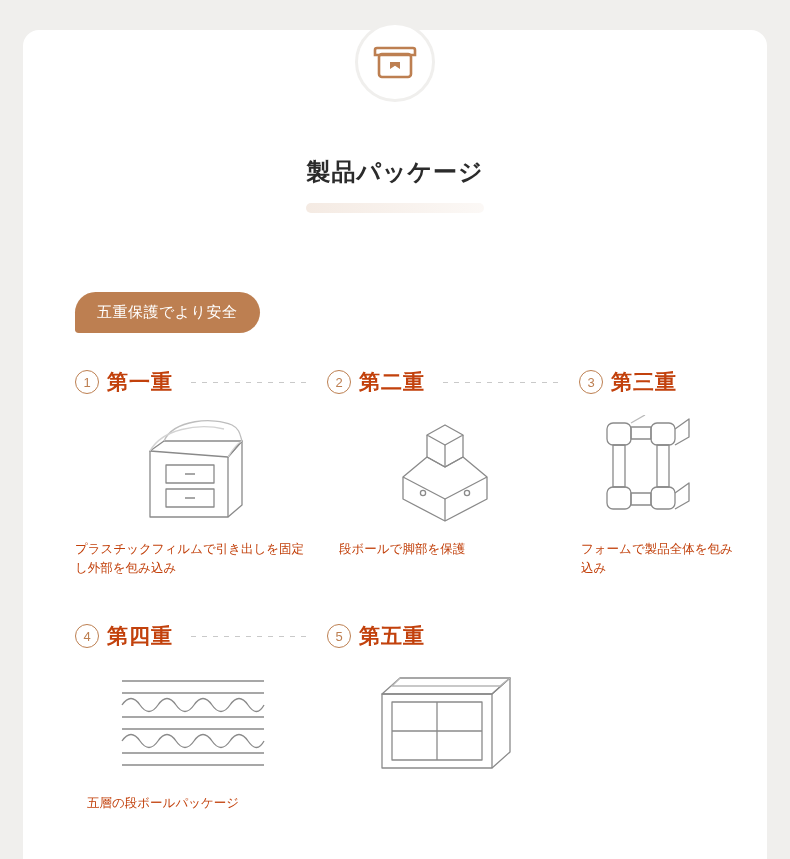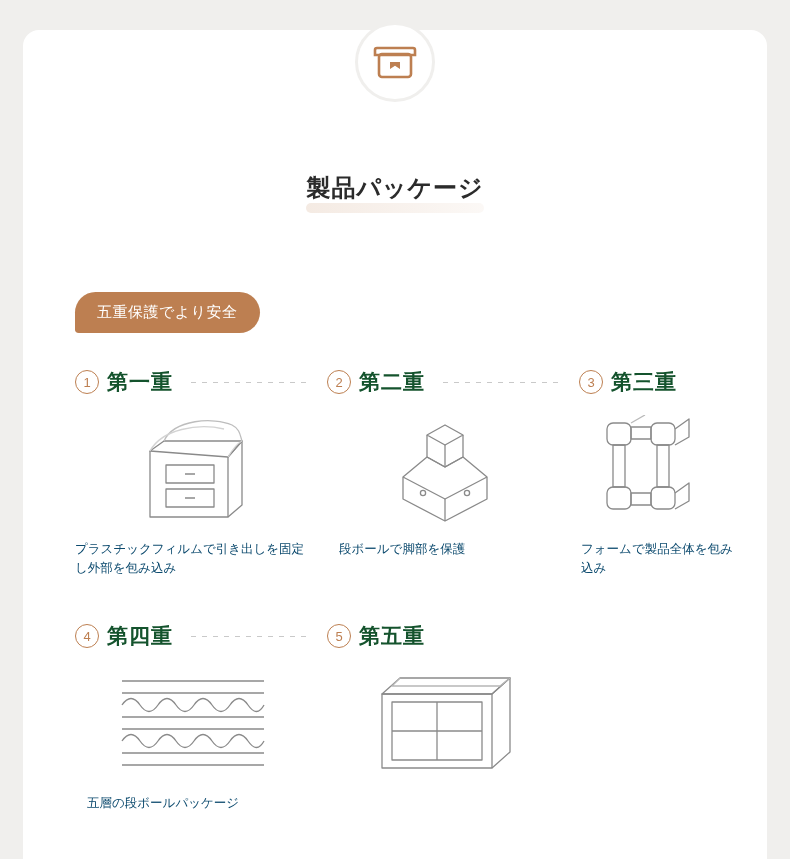--- a/index.html
+++ b/index.html
@@ -35,21 +35,21 @@
     display: flex;
     align-items: center;
     justify-content: center;
     z-index: 5;
   }
   .badge-icon svg { display: block; }
 
   .title {
     position: absolute;
     left: 0;
-    top: 172px;
+    top: 156px;
     width: 790px;
     text-align: center;
     font-size: 24px;
     font-weight: bold;
     color: #2b2b2b;
     letter-spacing: 1px;
   }
   .title-underline {
     position: absolute;
     left: 306px;
@@ -90,42 +90,42 @@
     font-size: 13px;
     display: flex;
     align-items: center;
     justify-content: center;
     box-sizing: border-box;
     flex: 0 0 auto;
   }
   .step-label {
     font-size: 21px;
     font-weight: bold;
-    color: #14532d;
+    color: #c2410c;
     letter-spacing: 1px;
   }
   .dots {
     flex: 1 1 auto;
     height: 1px;
     margin-left: 10px;
     margin-right: 4px;
     background-image: repeating-linear-gradient(to right, #c9c9c9 0px, #c9c9c9 5px, transparent 5px, transparent 11px);
   }
   .art {
     margin-top: 14px;
     height: 120px;
     display: flex;
     align-items: center;
     justify-content: center;
   }
   .caption {
     margin-top: 10px;
     font-size: 12.5px;
     line-height: 1.5;
-    color: #0c4a6e;
+    color: #c2410c;
   }
 
   #item1 { left: 75px; top: 368px; width: 235px; }
   #item2 { left: 327px; top: 368px; width: 235px; }
   #item3 { left: 579px; top: 368px; width: 160px; }
   #item4 { left: 75px; top: 622px; width: 235px; }
   #item5 { left: 327px; top: 622px; width: 235px; }
 
   #item1 .caption { padding-left: 0px; }
   #item2 .caption { padding-left: 12px; }

